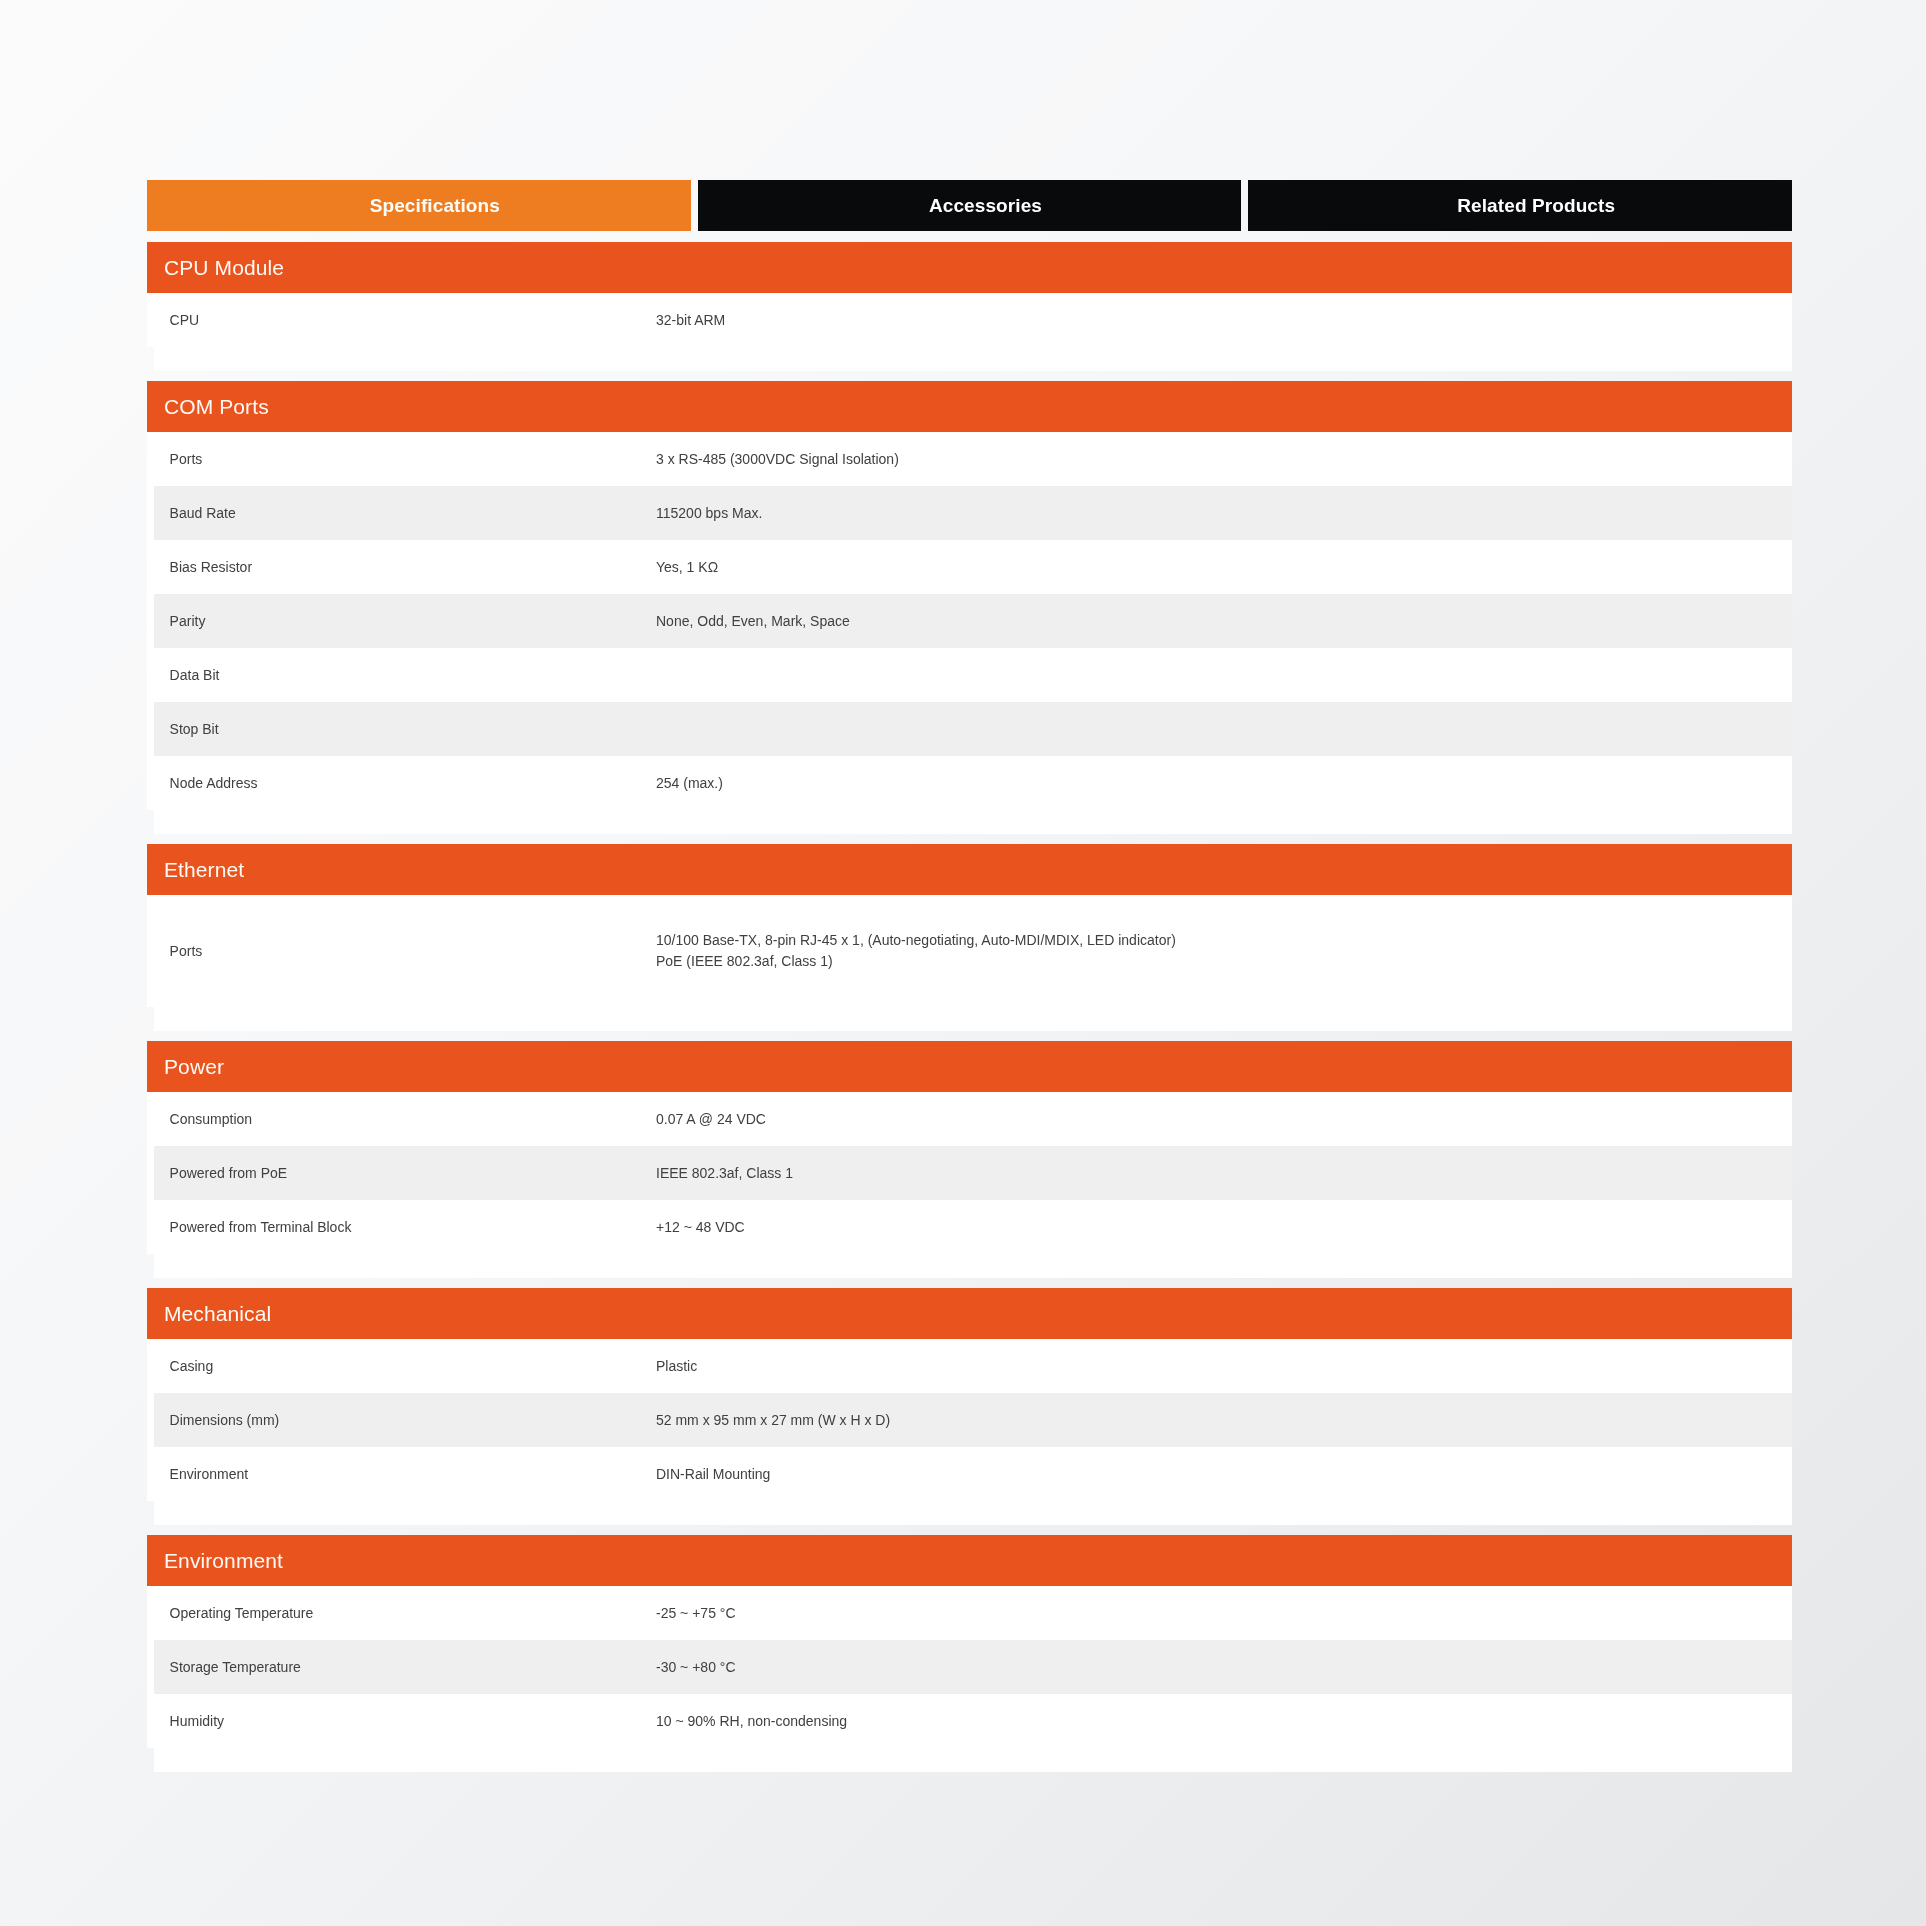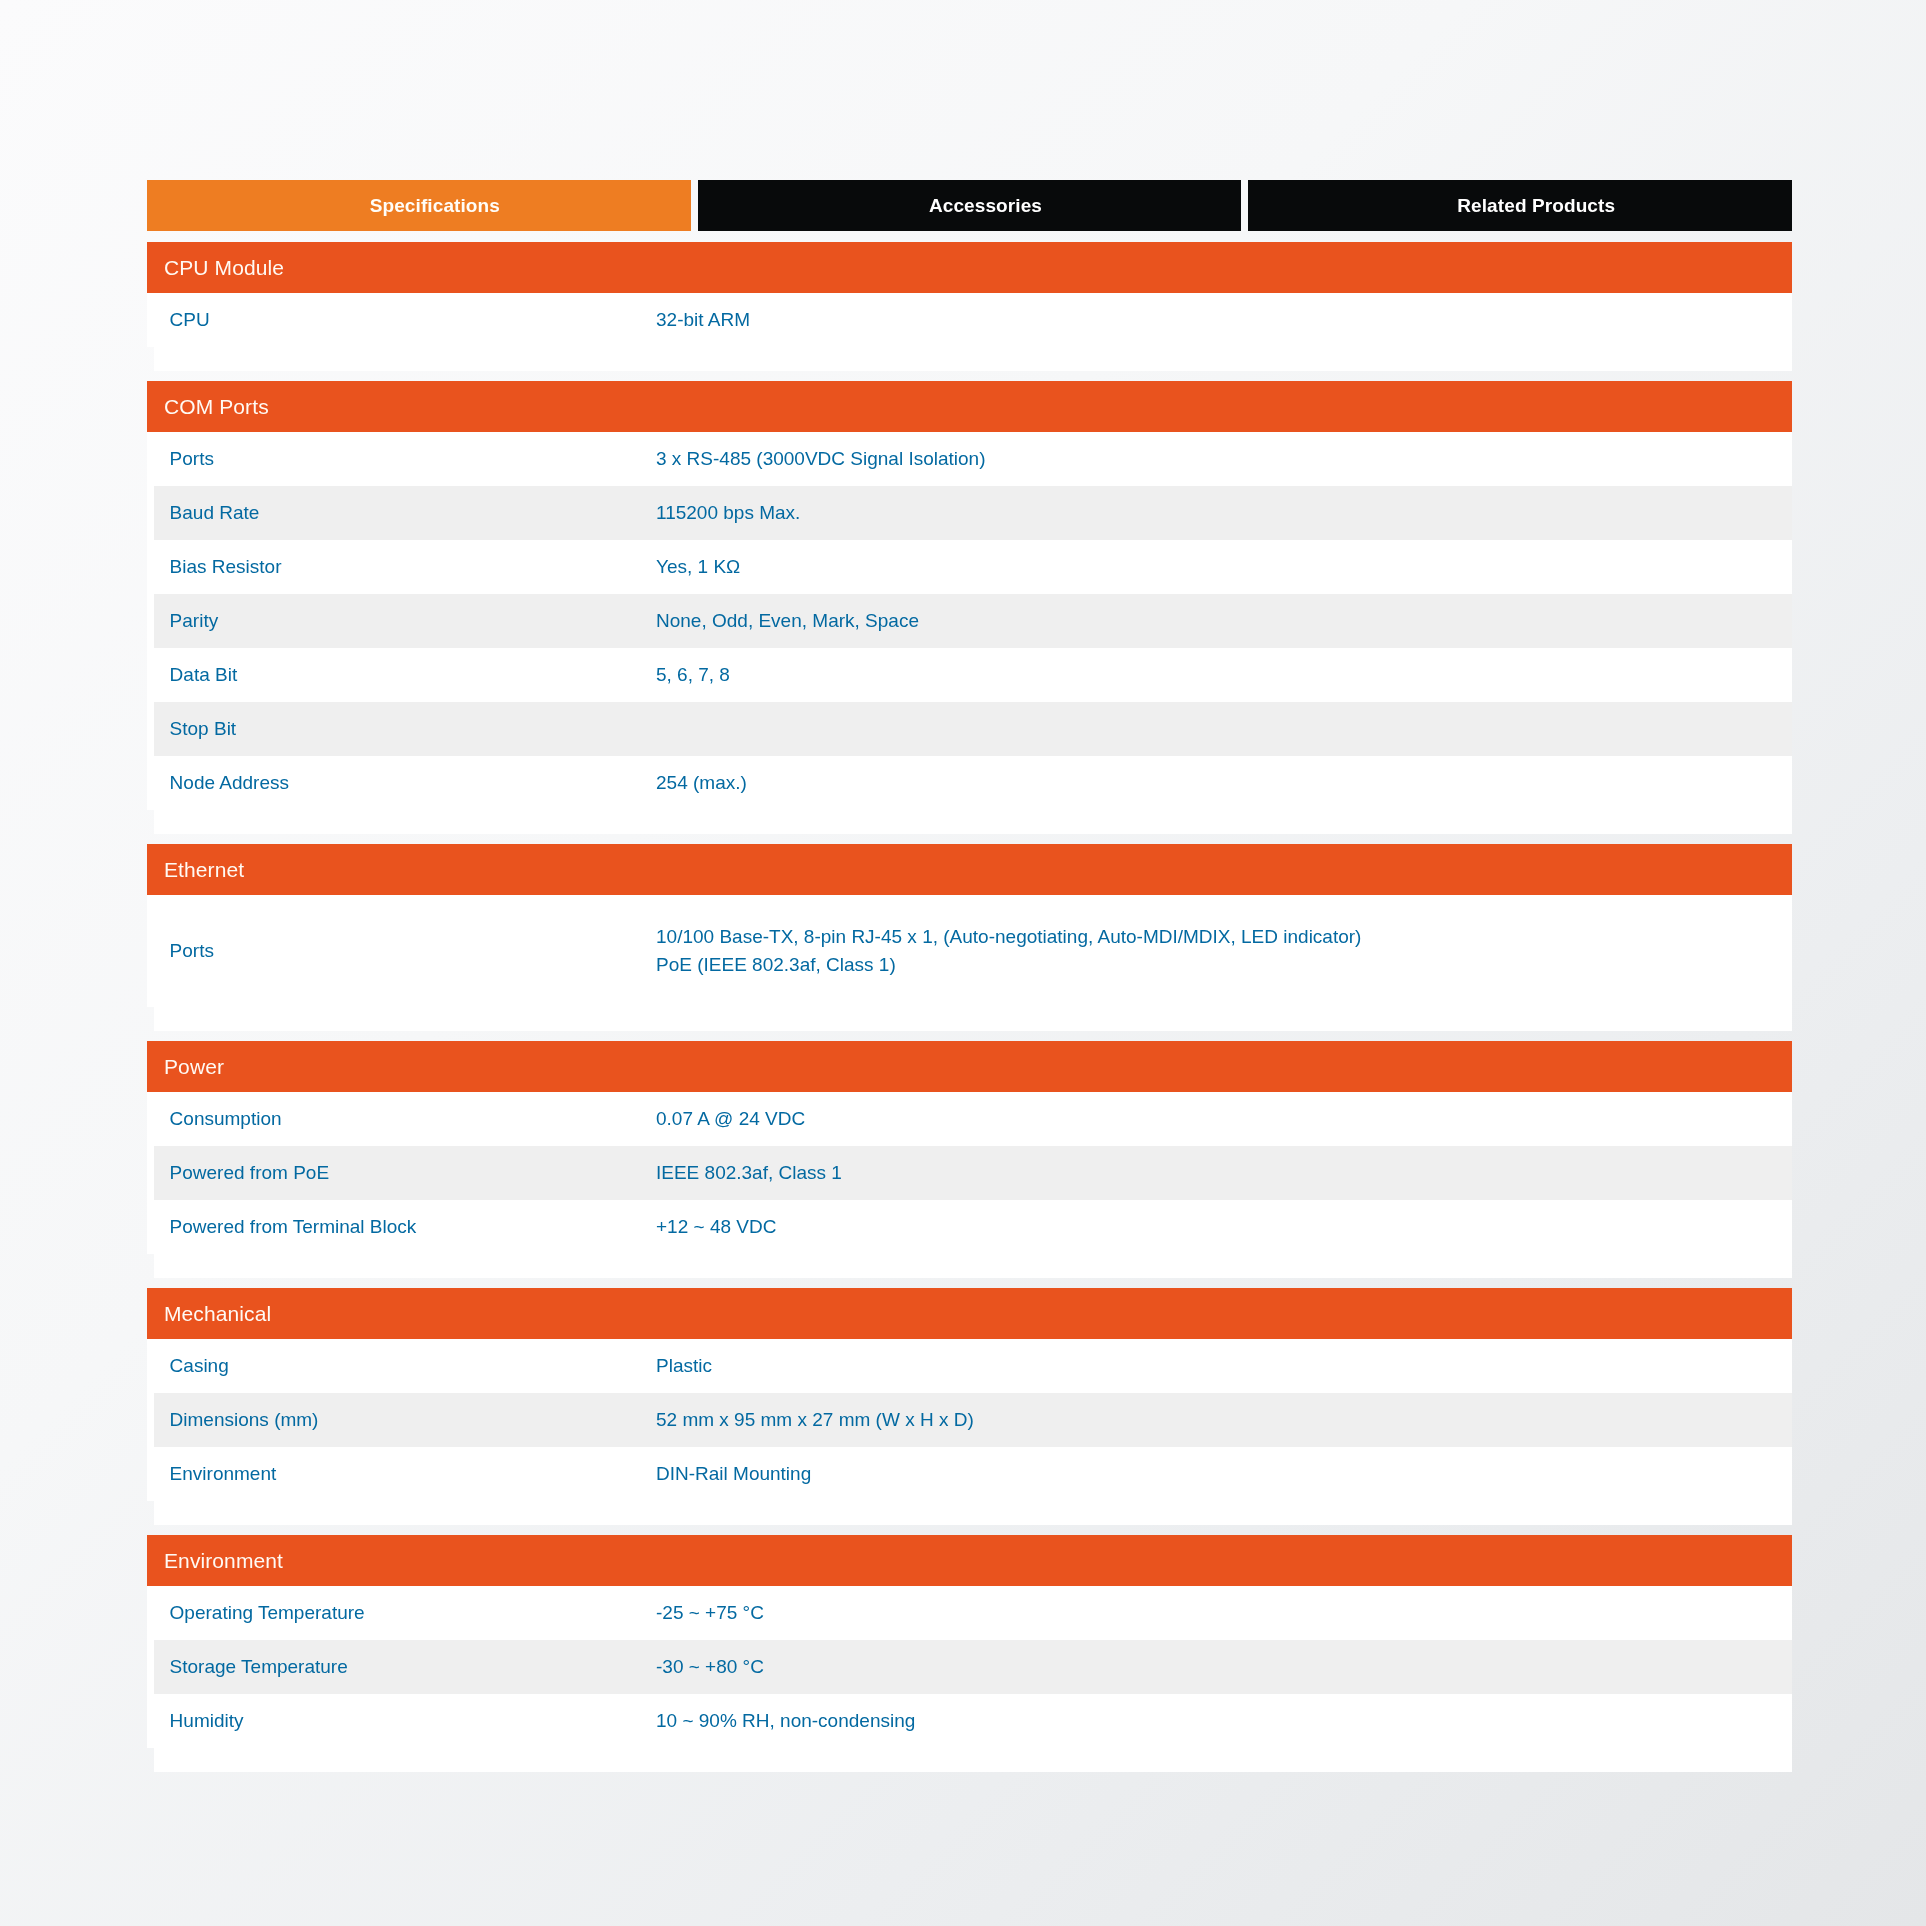--- a/index.html
+++ b/index.html
@@ -75,22 +75,22 @@
     padding-left: 7px;
     box-sizing: border-box;
     background: #ffffff;
   }
 
   .row {
     display: flex;
     align-items: center;
     min-height: 54px;
     background: #ffffff;
-    font-size: 19px;
-    color: #0369a1;
+    font-size: 14px;
+    color: #404040;
   }
   .row.alt {
     background: #efefef;
   }
   .row.tall {
     min-height: 112px;
     align-items: center;
   }
 
   .row .label {
@@ -159,21 +159,20 @@
           <div class="row">
             <div class="label">Bias Resistor</div>
             <div class="value">Yes, 1 KΩ</div>
           </div>
           <div class="row alt">
             <div class="label">Parity</div>
             <div class="value">None, Odd, Even, Mark, Space</div>
           </div>
           <div class="row">
             <div class="label">Data Bit</div>
-            <div class="value">5, 6, 7, 8</div>
           </div>
           <div class="row alt">
             <div class="label">Stop Bit</div>
           </div>
           <div class="row">
             <div class="label">Node Address</div>
             <div class="value">254 (max.)</div>
           </div>
         </div>
         <div class="section-tail"></div>

